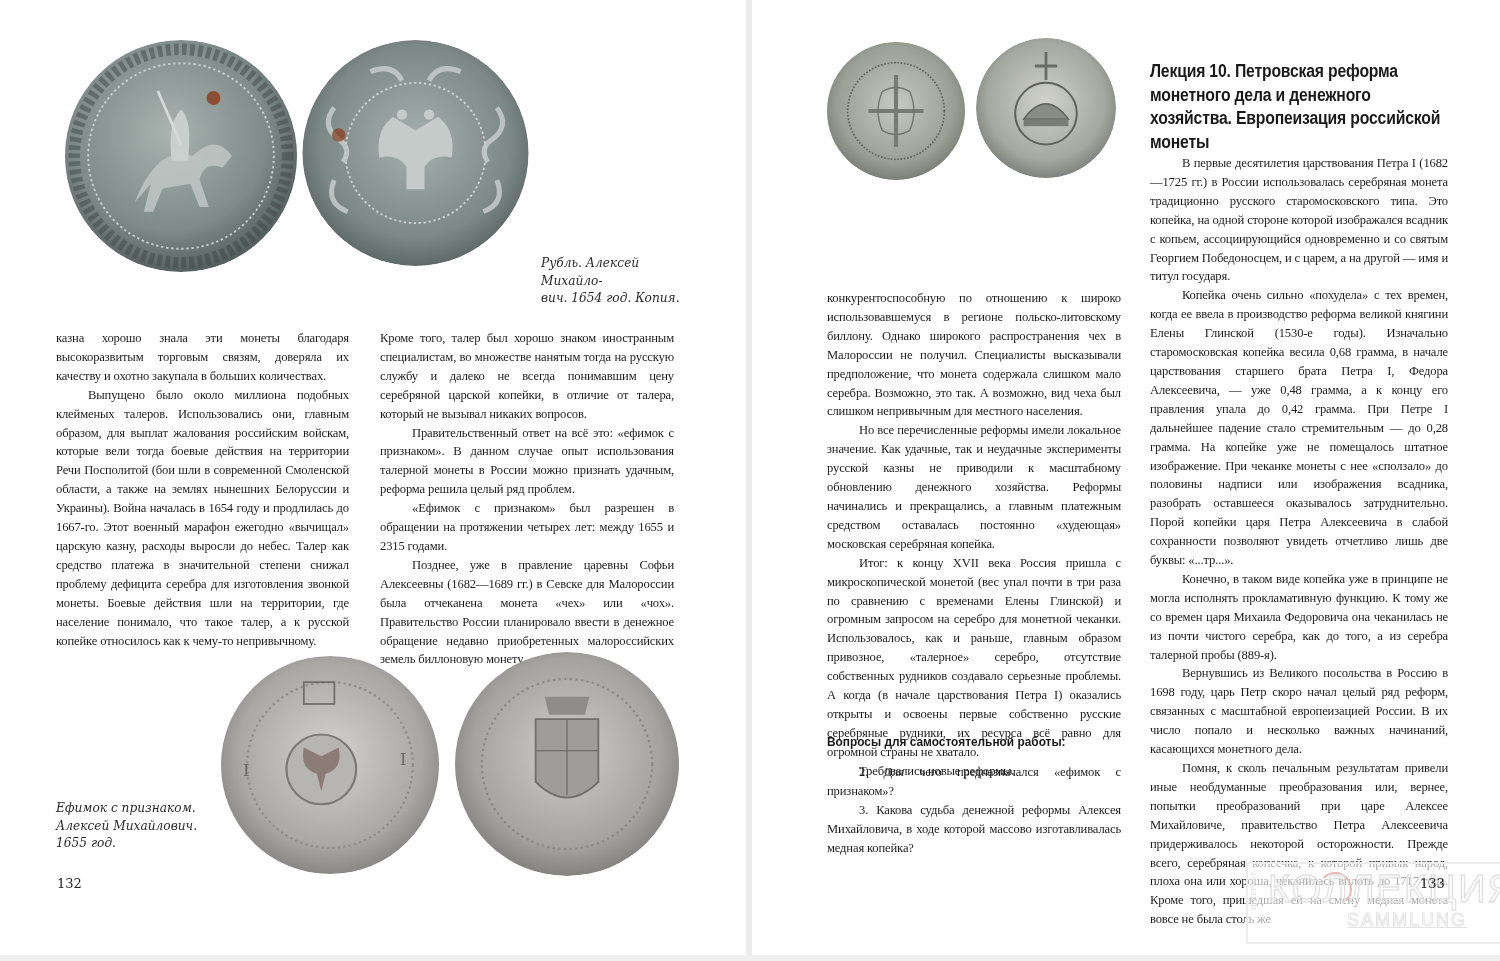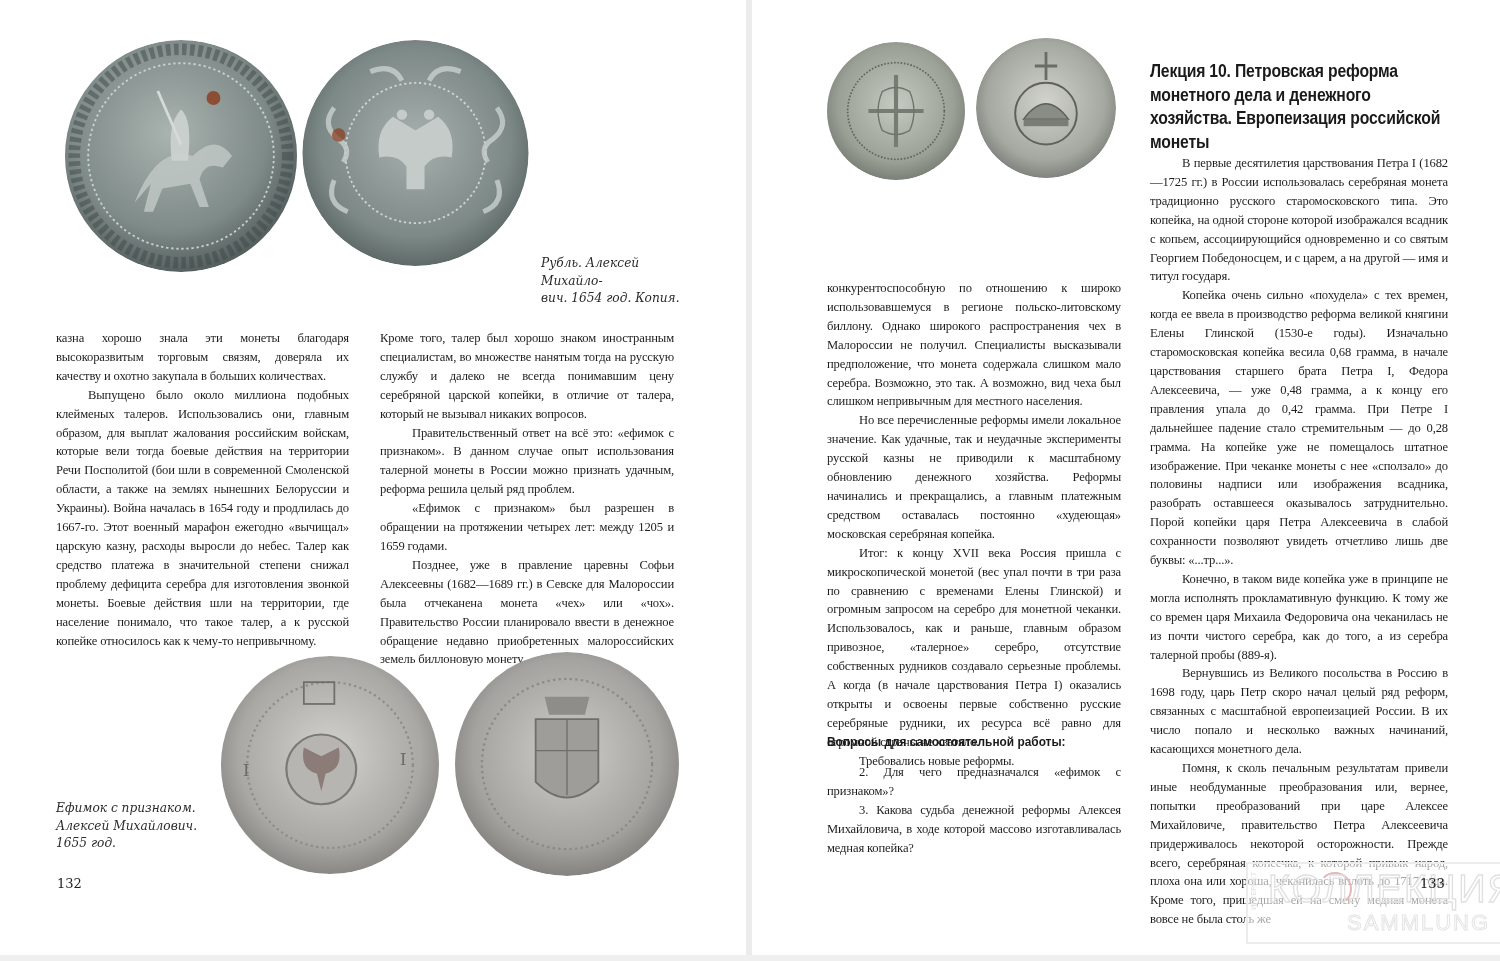--- a/index.html
+++ b/index.html
@@ -29,21 +29,21 @@
     font-size:13.5px; color:#1a1a1a; transform:scaleX(0.88); transform-origin:left top; white-space:nowrap;
   }
   .coin { position:absolute; border-radius:50%; overflow:hidden; }
   .coin svg { width:100%; height:100%; display:block; }
 
   .watermark { position:absolute; left:1213px; top:862px; width:265px; height:78px;
     border:2px solid #ececec; background:rgba(255,255,255,0.6);margin-left:33px; }
   .wm-top { position:absolute; left:20px; top:4px; font-family:"Liberation Sans", sans-serif;
     font-size:38px; letter-spacing:2px; color:transparent; -webkit-text-stroke:1.3px #e0e0e0; }
   .wm-bottom { position:absolute; left:99px; top:46px; font-family:"Liberation Sans", sans-serif;
-    font-size:22px; letter-spacing:2px; color:transparent; -webkit-text-stroke:1px #e4e4e4; }
+    font-size:18px; letter-spacing:2px; color:transparent;text-decoration:underline; -webkit-text-stroke:1px #e4e4e4; }
   .wm-side { position:absolute; left:2px; top:8px; font-size:7px; color:#e0e0e0; writing-mode:vertical-rl; transform:rotate(180deg); font-family:"Liberation Sans", sans-serif;}
   .wm-ring { position:absolute; left:70px; top:8px; width:30px; height:30px; border-radius:50%; border:2px solid #e8b6b6; border-left-color:transparent; border-bottom-color:transparent; }
 </style>
 </head>
 <body>
 
 <div class="page page-left">
 
   <div class="coin" style="left:64px;top:40px;width:234px;height:232px;">
     <svg viewBox="0 0 100 100">
@@ -94,21 +94,21 @@
   </div>
 
   <div class="col" style="left:56px;top:329px;width:293px;">
     <p>казна хорошо знала эти монеты благодаря высокоразвитым торговым связям, доверяла их качеству и охотно закупала в больших количествах.</p>
     <p class="ind">Выпущено было около миллиона подобных клейменых талеров. Использовались они, главным образом, для выплат жалования российским войскам, которые вели тогда боевые действия на территории Речи Посполитой (бои шли в современной Смоленской области, а также на землях нынешних Белоруссии и Украины). Война началась в 1654 году и продлилась до 1667-го. Этот военный марафон ежегодно «вычищал» царскую казну, расходы выросли до небес. Талер как средство платежа в значительной степени снижал проблему дефицита серебра для изготовления звонкой монеты. Боевые действия шли на территории, где население понимало, что такое талер, а к русской копейке относилось как к чему-то непривычному.</p>
   </div>
 
   <div class="col" style="left:380px;top:329px;width:294px;">
     <p>Кроме того, талер был хорошо знаком иностранным специалистам, во множестве нанятым тогда на русскую службу и далеко не всегда понимавшим цену серебряной царской копейки, в отличие от талера, который не вызывал никаких вопросов.</p>
     <p class="ind">Правительственный ответ на всё это: «ефимок с признаком». В данном случае опыт использования талерной монеты в России можно признать удачным, реформа решила целый ряд проблем.</p>
-    <p class="ind">«Ефимок с признаком» был разрешен в обращении на протяжении четырех лет: между 1205 и 1659 годами.</p>
+    <p class="ind">«Ефимок с признаком» был разрешен в обращении на протяжении четырех лет: между 1655 и 2315 годами.</p>
     <p class="ind">Позднее, уже в правление царевны Софьи Алексеевны (1682—1689 гг.) в Севске для Малороссии была отчеканена монета «чех» или «чох». Правительство России планировало ввести в денежное обращение недавно приобретенных малороссийских земель биллоновую монету,</p>
   </div>
 
   <div class="coin" style="left:214px;top:656px;width:232px;height:218px;">
     <svg viewBox="0 0 100 100">
       <defs>
           <radialGradient id="g3" cx="50%" cy="45%" r="60%">
             <stop offset="0" stop-color="#d3d2cf"></stop>
             <stop offset="0.7" stop-color="#a9a8a5"></stop>
             <stop offset="1" stop-color="#7c7b78"></stop>
@@ -180,21 +180,21 @@
           </radialGradient>
         </defs>
       <circle cx="50" cy="50" r="50" fill="url(#g6)"></circle>
       <circle cx="50" cy="54" r="22" fill="none" stroke="#5f625b" stroke-width="1.4"></circle>
       <path d="M34 58 Q50 36 66 58 Z" fill="#8a8d85" stroke="#5f625b" stroke-width="1"></path>
       <rect x="34" y="58" width="32" height="5" fill="#7a7d75"></rect>
       <path d="M50 10 L50 30 M42 20 L58 20" stroke="#6a6d65" stroke-width="2"></path>
     </svg>
   </div>
 
-  <div class="col" style="left:75px;top:279px;width:294px;">
+  <div class="col" style="left:75px;top:289px;width:294px;">
     <p>конкурентоспособную по отношению к широко использовавшемуся в регионе польско-литовскому биллону. Однако широкого распространения чех в Малороссии не получил. Специалисты высказывали предположение, что монета содержала слишком мало серебра. Возможно, это так. А возможно, вид чеха был слишком непривычным для местного населения.</p>
     <p class="ind">Но все перечисленные реформы имели локальное значение. Как удачные, так и неудачные эксперименты русской казны не приводили к масштабному обновлению денежного хозяйства. Реформы начинались и прекращались, а главным платежным средством оставалась постоянно «худеющая» московская серебряная копейка.</p>
     <p class="ind">Итог: к концу XVII века Россия пришла с микроскопической монетой (вес упал почти в три раза по сравнению с временами Елены Глинской) и огромным запросом на серебро для монетной чеканки. Использовалось, как и раньше, главным образом привозное, «талерное» серебро, отсутствие собственных рудников создавало серьезные проблемы. А когда (в начале царствования Петра I) оказались открыты и освоены первые собственно русские серебряные рудники, их ресурса всё равно для огромной страны не хватало.</p>
     <p class="ind">Требовались новые реформы.</p>
   </div>
 
   <div class="subheading" style="left:75px;top:734px;">Вопросы для самостоятельной работы:</div>
   <div class="col" style="left:75px;top:763px;width:294px;">
     <p class="ind">2. Для чего предназначался «ефимок с признаком»?</p>
     <p class="ind">3. Какова судьба денежной реформы Алексея Михайловича, в ходе которой массово изготавливалась медная копейка?</p>

